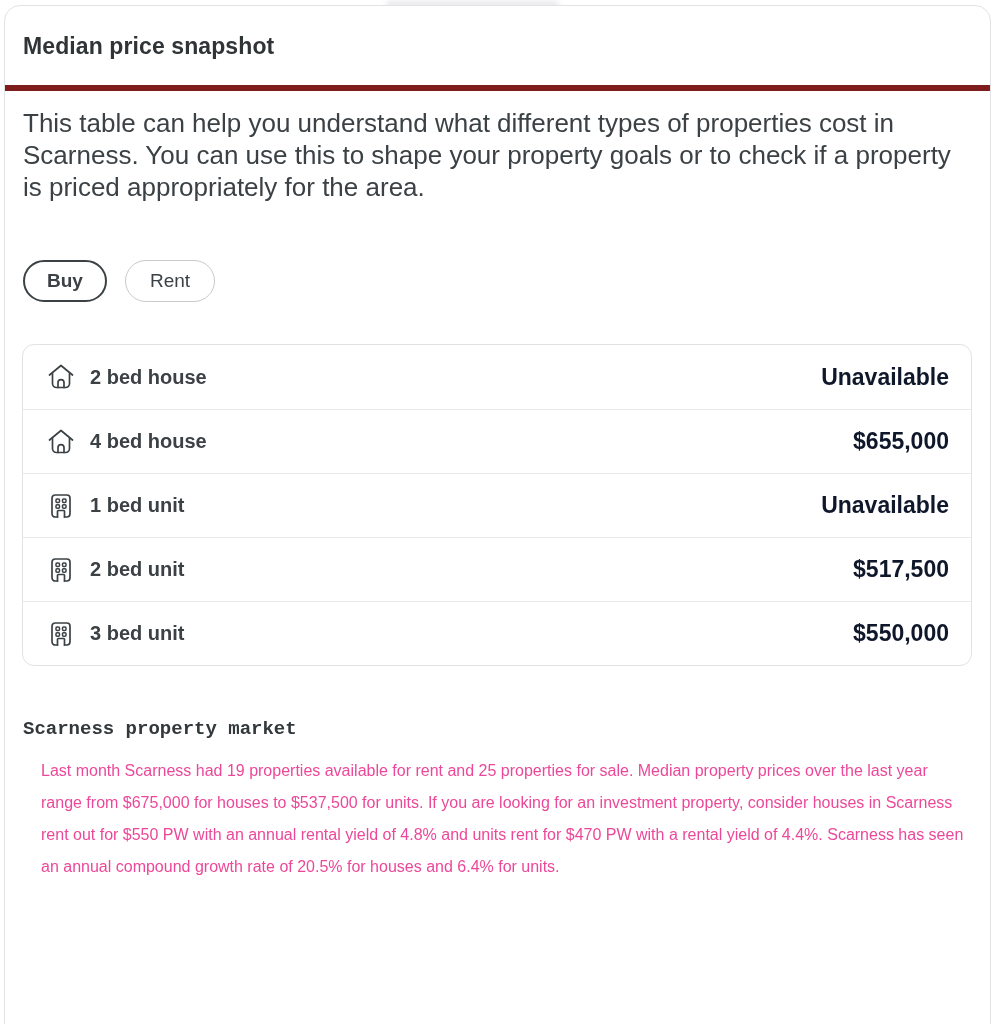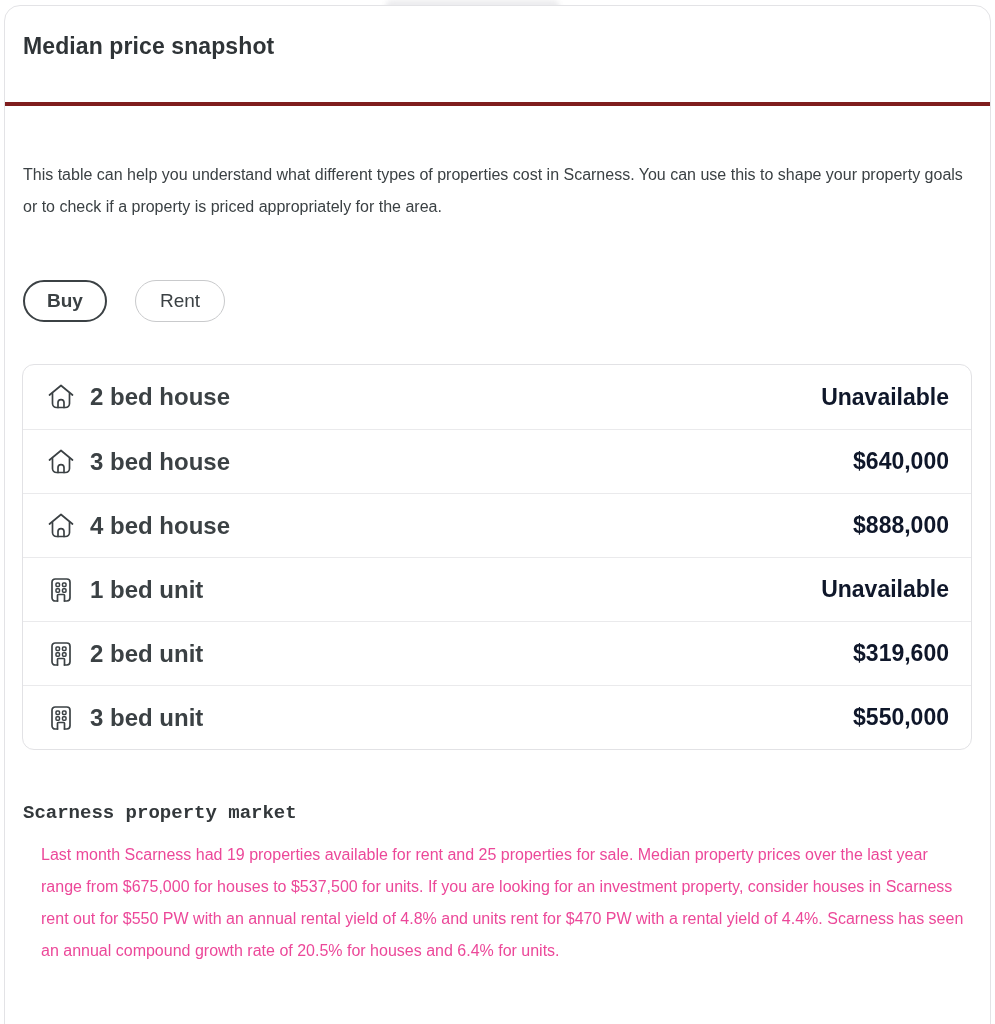--- a/index.html
+++ b/index.html
@@ -2,40 +2,40 @@
 <html><head>
 <meta charset="utf-8">
 <style>
   * { margin:0; padding:0; box-sizing:border-box; }
   html,body { width:995px; height:1024px; background:#ffffff; overflow:hidden;
     font-family:"Liberation Sans", sans-serif; color:#3b4144; }
   .top-artifact { position:absolute; left:385px; top:0; width:175px; height:14px;
     background:#e6e6e9; border-radius:9px; filter:blur(2.5px); opacity:.75; }
   .card { position:absolute; left:4px; top:5px; width:987px; height:1100px;
     background:#ffffff; border:1px solid #e3e3e6; border-radius:16px; }
-  .card-header { padding:27px 18px 42px 18px; border-bottom:4px solid #7f1d1d; }
+  .card-header { padding:27px 18px 25px 18px; border-bottom:6px solid #7f1d1d; }
   .card-title { font-size:23px; font-weight:700; color:#2f3437; letter-spacing:.1px; }
   .card-body { padding:0 18px; }
-  .description { margin-top:53px; font-size:16px; line-height:32px; color:#3b4144;
+  .description { margin-top:16px; font-size:26px; line-height:32px; color:#3b4144;
     max-width:948px; }
-  .pills { display:flex; gap:28px; margin-top:57px; }
+  .pills { display:flex; gap:18px; margin-top:57px; }
   .pill { height:42px; padding:12px 24px; border-radius:21px; background:#fff;
     font-size:19px; color:#3b4144; display:flex; align-items:center; cursor:pointer;
     font-family:"Liberation Sans", sans-serif; }
   .pill.selected { border:2.5px solid #3b4144; font-weight:600; padding:0 22px; }
   .pill.unselected { border:1px solid #c9cacc; font-weight:400; }
   .price-table { margin-top:42px; margin-left:-1px; width:950px;
     border:1px solid #e2e2e5; border-radius:12px; background:#fff; overflow:hidden; }
   .row { height:64px; display:flex; align-items:center; padding:0 22px 0 23px; }
   .row + .row { border-top:1px solid #eaeaec; }
   .row .icon { width:30px; height:30px; margin-right:14px; flex:0 0 auto;
     display:flex; align-items:center; justify-content:center; }
   .row .icon svg { width:30px; height:30px; stroke:#3b4144; fill:none;
     stroke-width:1.7; stroke-linecap:round; stroke-linejoin:round; }
-  .row-label { font-size:24px; font-weight:600; color:#3b4144; }
+  .row-label { font-size:20px; font-weight:600; color:#3b4144; }
   .row-price { margin-left:auto; font-size:23px; font-weight:700; color:#0f172a; }
   .market { margin-top:52px; }
   .market-heading { font-size:19px; font-weight:700; color:#33383b;font-family:Liberation Mono, monospace; }
   .market-body { margin-top:15px; font-size:16px; line-height:32px; color:#ec4899;
     max-width:948px;margin-left:18px; }
 </style>
 </head>
 <body>
 
 <div class="top-artifact"></div>
@@ -60,44 +60,32 @@
         <path d="M3.5 13 L15 3.5 L26.5 13"></path>
         <path d="M6.5 11.6 V21.5 C6.5 23.7 8.3 25.5 10.5 25.5 H19.5 C21.7 25.5 23.5 23.7 23.5 21.5 V11.6"></path>
         <path d="M12 25.5 V20.6 C12 18.9 13.3 17.6 15 17.6 C16.7 17.6 18 18.9 18 20.6 V25.5"></path>
       </svg>
     </span>
 
     <span class="row-label">2 bed house</span>
     <span class="row-price">Unavailable</span>
   </div>
 
-  <div class="row">
-    <span class="icon">
-      <svg viewBox="0 0 30 30">
-        <path d="M3.5 13 L15 3.5 L26.5 13"></path>
-        <path d="M6.5 11.6 V21.5 C6.5 23.7 8.3 25.5 10.5 25.5 H19.5 C21.7 25.5 23.5 23.7 23.5 21.5 V11.6"></path>
-        <path d="M12 25.5 V20.6 C12 18.9 13.3 17.6 15 17.6 C16.7 17.6 18 18.9 18 20.6 V25.5"></path>
-      </svg>
-    </span>
-
-    <span class="row-label">3 bed house</span>
-    <span class="row-price">$640,000</span>
-  </div>
 
   <div class="row">
     <span class="icon">
       <svg viewBox="0 0 30 30">
         <path d="M3.5 13 L15 3.5 L26.5 13"></path>
         <path d="M6.5 11.6 V21.5 C6.5 23.7 8.3 25.5 10.5 25.5 H19.5 C21.7 25.5 23.5 23.7 23.5 21.5 V11.6"></path>
         <path d="M12 25.5 V20.6 C12 18.9 13.3 17.6 15 17.6 C16.7 17.6 18 18.9 18 20.6 V25.5"></path>
       </svg>
     </span>
 
     <span class="row-label">4 bed house</span>
-    <span class="row-price">$888,000</span>
+    <span class="row-price">$655,000</span>
   </div>
 
   <div class="row">
 
     <span class="icon">
       <svg viewBox="0 0 30 30">
         <path d="M11.5 26 H9.2 C7.4 26 6 24.6 6 22.8 V7.2 C6 5.4 7.4 4 9.2 4 H20.8 C22.6 4 24 5.4 24 7.2 V22.8 C24 24.6 22.6 26 20.8 26 H18.5"></path>
         <path d="M11.5 26 V20.2 C11.5 19.8 11.8 19.5 12.2 19.5 H17.8 C18.2 19.5 18.5 19.8 18.5 20.2 V26"></path>
         <rect x="10" y="8" width="3.5" height="3.5" rx="1" stroke-width="1.5"></rect>
         <rect x="16.5" y="8" width="3.5" height="3.5" rx="1" stroke-width="1.5"></rect>
@@ -115,21 +103,21 @@
       <svg viewBox="0 0 30 30">
         <path d="M11.5 26 H9.2 C7.4 26 6 24.6 6 22.8 V7.2 C6 5.4 7.4 4 9.2 4 H20.8 C22.6 4 24 5.4 24 7.2 V22.8 C24 24.6 22.6 26 20.8 26 H18.5"></path>
         <path d="M11.5 26 V20.2 C11.5 19.8 11.8 19.5 12.2 19.5 H17.8 C18.2 19.5 18.5 19.8 18.5 20.2 V26"></path>
         <rect x="10" y="8" width="3.5" height="3.5" rx="1" stroke-width="1.5"></rect>
         <rect x="16.5" y="8" width="3.5" height="3.5" rx="1" stroke-width="1.5"></rect>
         <rect x="10" y="13.7" width="3.5" height="3.5" rx="1" stroke-width="1.5"></rect>
         <rect x="16.5" y="13.7" width="3.5" height="3.5" rx="1" stroke-width="1.5"></rect>
       </svg>
     </span>
     <span class="row-label">2 bed unit</span>
-    <span class="row-price">$319,600</span>
+    <span class="row-price">$517,500</span>
   </div>
 
   <div class="row">
 
     <span class="icon">
       <svg viewBox="0 0 30 30">
         <path d="M11.5 26 H9.2 C7.4 26 6 24.6 6 22.8 V7.2 C6 5.4 7.4 4 9.2 4 H20.8 C22.6 4 24 5.4 24 7.2 V22.8 C24 24.6 22.6 26 20.8 26 H18.5"></path>
         <path d="M11.5 26 V20.2 C11.5 19.8 11.8 19.5 12.2 19.5 H17.8 C18.2 19.5 18.5 19.8 18.5 20.2 V26"></path>
         <rect x="10" y="8" width="3.5" height="3.5" rx="1" stroke-width="1.5"></rect>
         <rect x="16.5" y="8" width="3.5" height="3.5" rx="1" stroke-width="1.5"></rect>

